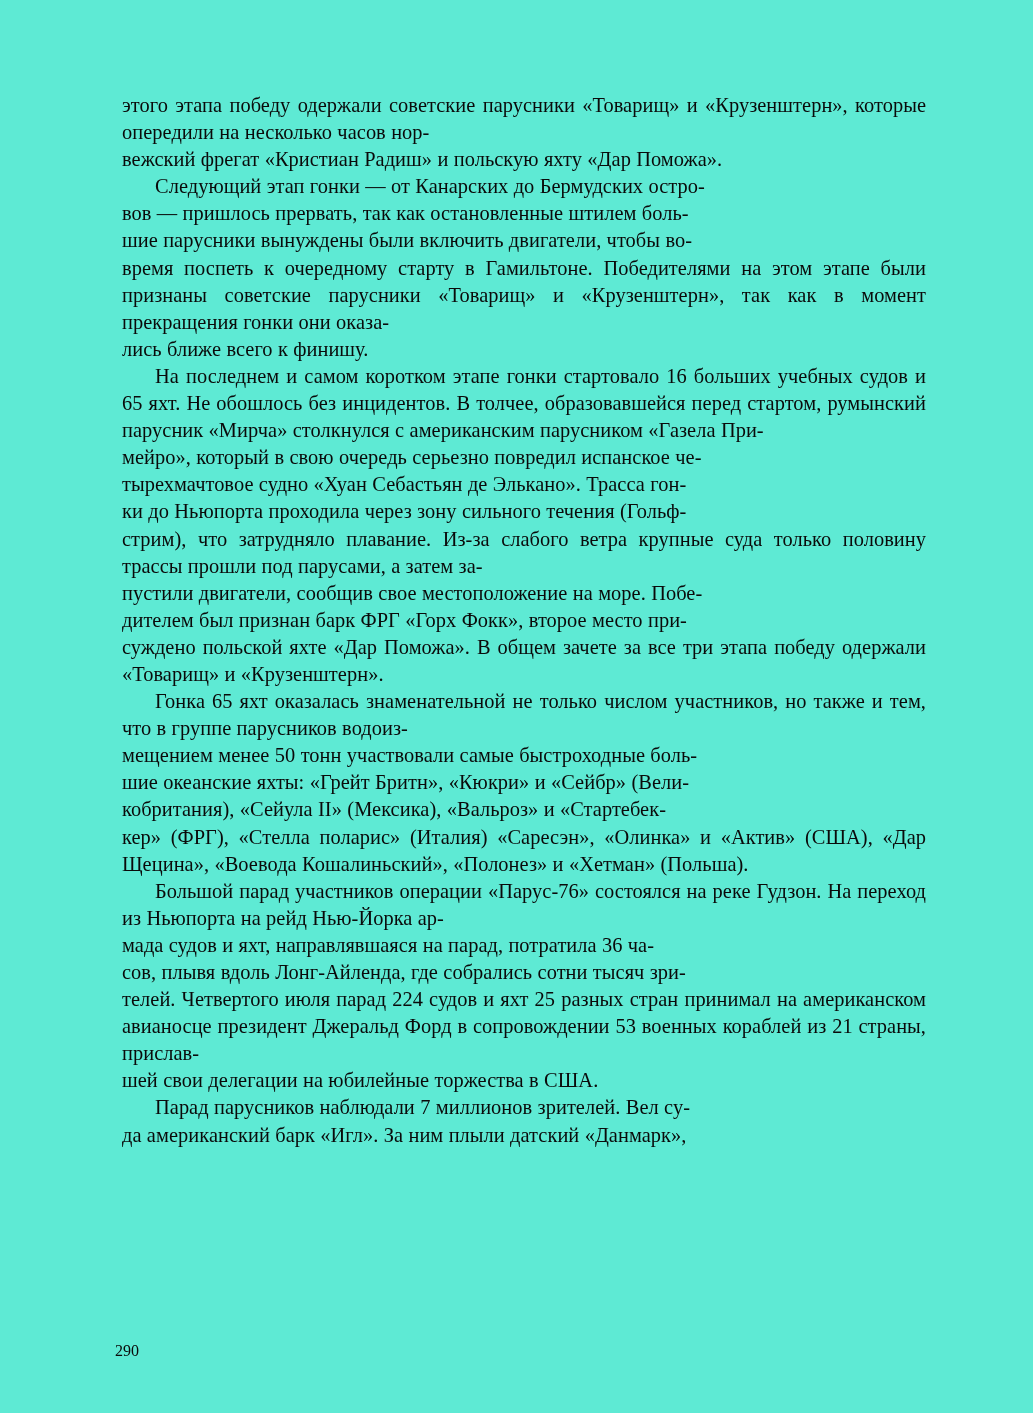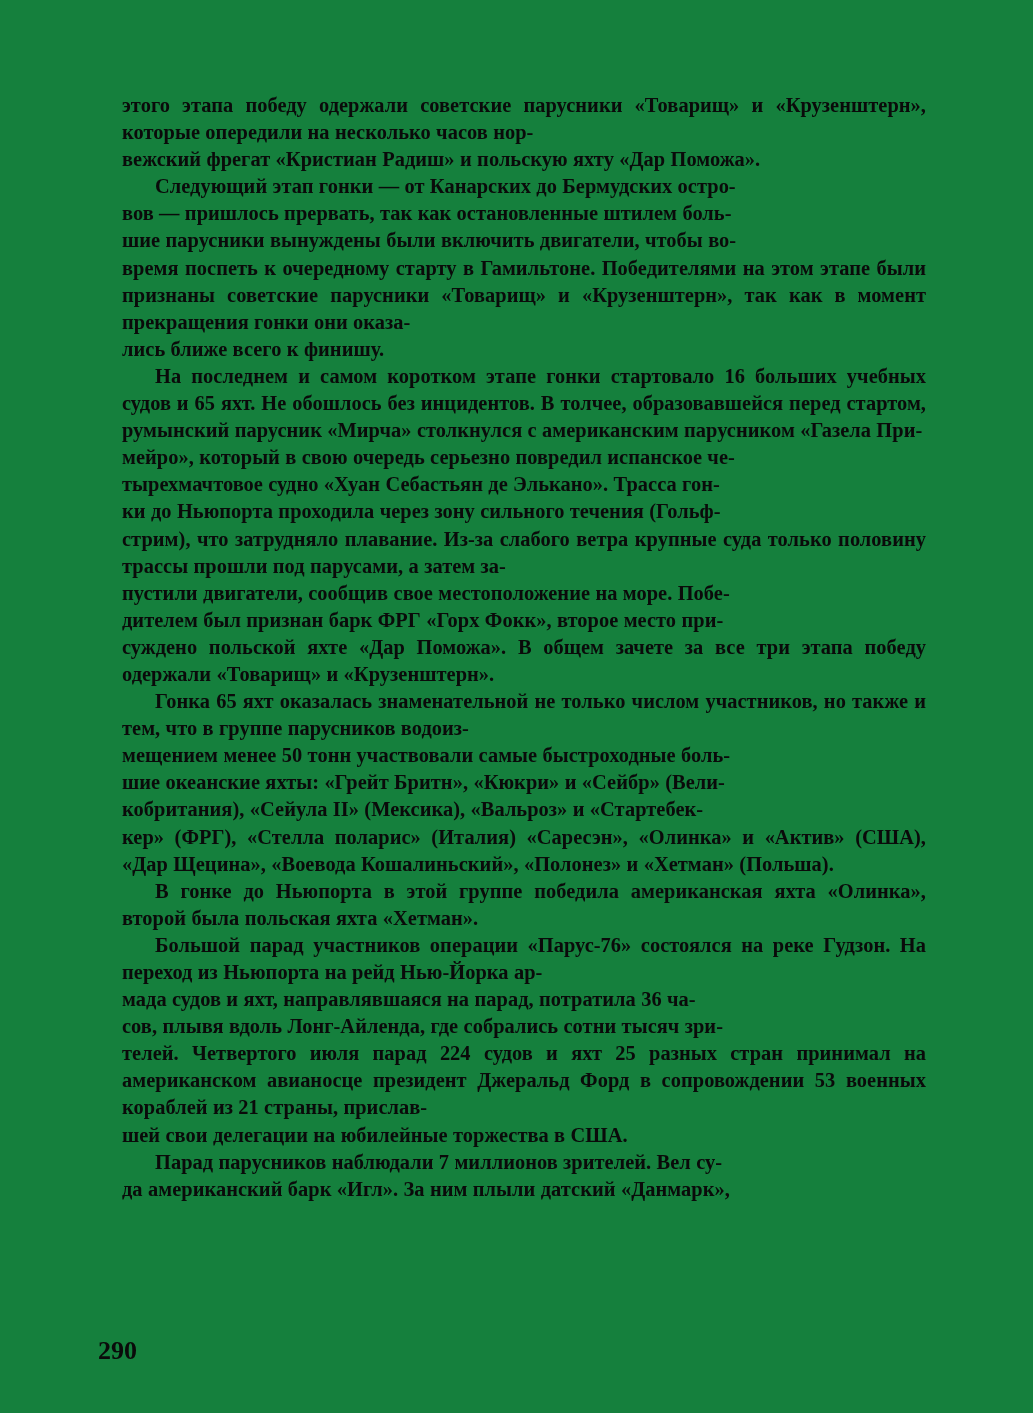--- a/index.html
+++ b/index.html
@@ -14,22 +14,21 @@
     position: relative;
     overflow: hidden;
     font-family: "Liberation Serif", "DejaVu Serif", serif;
     color: #0a0a0a;
     -webkit-font-smoothing: antialiased;
   }
 
   .page {
     position: absolute;
     inset: 0;
-    background: #15803d;
-    font-weight: bold;
+    background: #5eead4;
   }
 
   .text-column {
     position: absolute;
     left: 122px;
     top: 92px;
     width: 804px;
   }
 
   .para {
@@ -47,23 +46,23 @@
   
   .para.cont {
     text-indent: 0;
   }
   .para.indent {
     text-indent: 33px;
   }
 
   .page-number {
     position: absolute;
-    left: 98px;
+    left: 115px;
     top: 1338px;
-    font-size: 26px;
+    font-size: 16px;
     line-height: 26px;
     font-family: "Liberation Serif", "DejaVu Serif", serif;
     color: #0a0a0a;
   }
 </style>
 </head>
 <body>
 
 <div class="page">
 
@@ -86,21 +85,20 @@
 пустили двигатели, сообщив свое местоположение на море. Побе-
 дителем был признан барк ФРГ «Горх Фокк», второе место при-
 суждено польской яхте «Дар Поможа». В общем зачете за все три этапа победу одержали «Товарищ» и «Крузенштерн».</p>
 
     <p class="para indent">Гонка 65 яхт оказалась знаменательной не только числом участников, но также и тем, что в группе парусников водоиз-
 мещением менее 50 тонн участвовали самые быстроходные боль-
 шие океанские яхты: «Грейт Бритн», «Кюкри» и «Сейбр» (Вели-
 кобритания), «Сейула II» (Мексика), «Вальроз» и «Стартебек-
 кер» (ФРГ), «Стелла поларис» (Италия) «Саресэн», «Олинка» и «Актив» (США), «Дар Щецина», «Воевода Кошалиньский», «Полонез» и «Хетман» (Польша).</p>
 
-    <p class="para indent">В гонке до Ньюпорта в этой группе победила американская яхта «Олинка», второй была польская яхта «Хетман».</p>
 
     <p class="para indent">Большой парад участников операции «Парус-76» состоялся на реке Гудзон. На переход из Ньюпорта на рейд Нью-Йорка ар-
 мада судов и яхт, направлявшаяся на парад, потратила 36 ча-
 сов, плывя вдоль Лонг-Айленда, где собрались сотни тысяч зри-
 телей. Четвертого июля парад 224 судов и яхт 25 разных стран принимал на американском авианосце президент Джеральд Форд в сопровождении 53 военных кораблей из 21 страны, прислав-
 шей свои делегации на юбилейные торжества в США.</p>
 
     <p class="para indent">Парад парусников наблюдали 7 миллионов зрителей. Вел су-
 да американский барк «Игл». За ним плыли датский «Данмарк»,</p>
 

